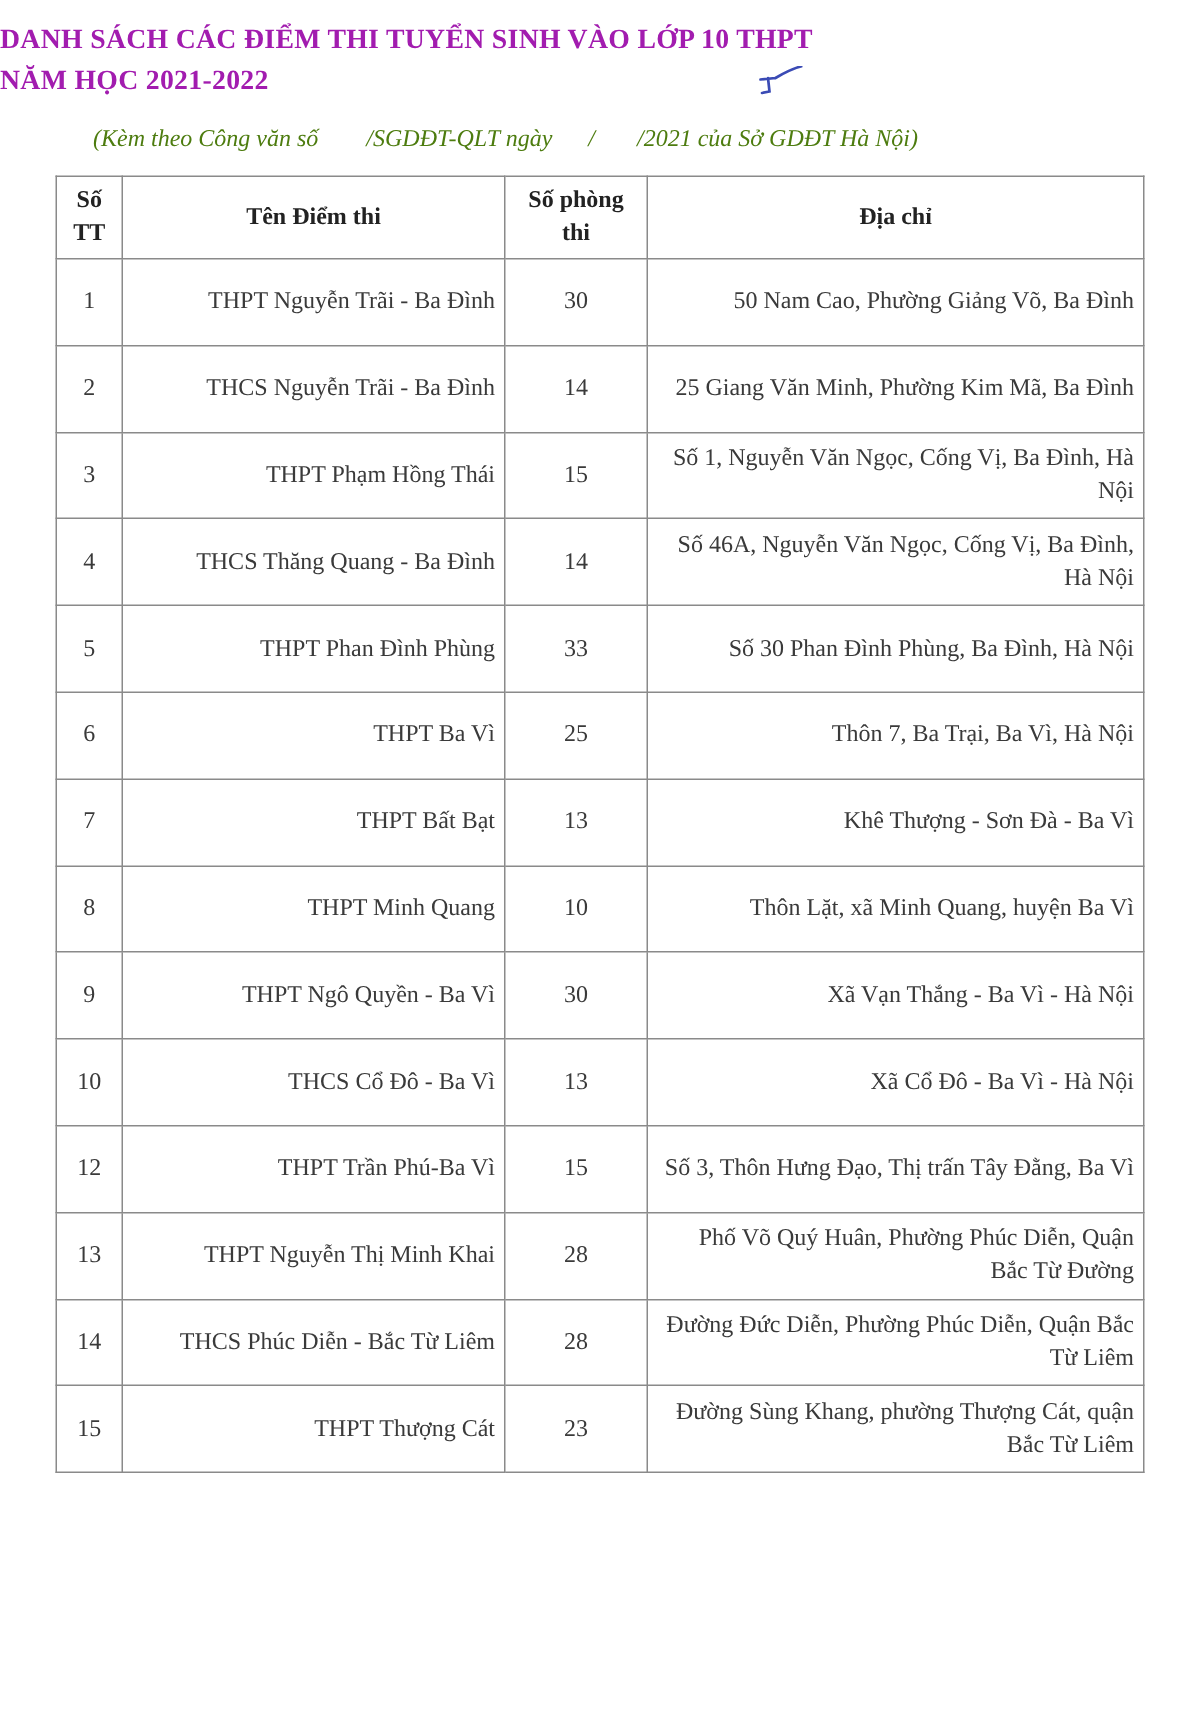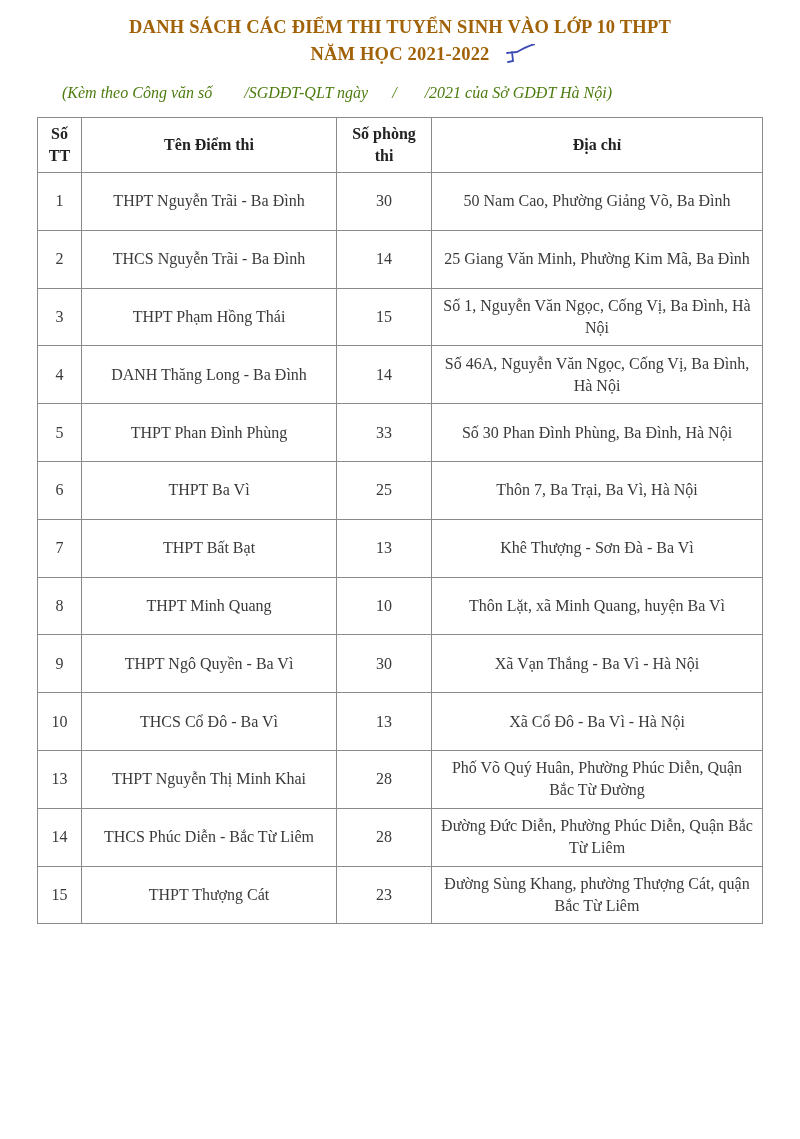--- a/index.html
+++ b/index.html
@@ -1,31 +1,31 @@
 <!DOCTYPE html>
 <html><head>
 <meta charset="utf-8">
 <style>
   html, body { margin:0; padding:0; background:#ffffff; }
   body { width:800px; height:1139px; position:relative; overflow:hidden;
          font-family:"Liberation Serif","DejaVu Serif",serif; color:#2a2a2a; }
-  .title { position:absolute; left:0; width:800px; text-align:center; font-weight:bold;
-           font-size:18.5px; letter-spacing:0.2px; color:#a16207; }
+  .title { position:absolute; left:0; width:800px; font-weight:bold;
+           font-size:18.5px; letter-spacing:0.2px; color:#a21caf; }
   .t1 { top:17px; }
   .t2 { top:44px; }
   .mark { position:absolute; left:505px; top:44px; width:30px; height:22px; }
   .subtitle { position:absolute; top:84px; left:62px; font-style:italic; font-size:16px; color:#4d7c0f;
               white-space:pre; }
   table { position:absolute; left:37px; top:117px; width:725px; border-collapse:collapse;
           table-layout:fixed;border-radius:14px; }
   th, td { border:1px solid #8a8a8a; font-size:16px; line-height:22px; padding:0 6px; vertical-align:middle; }
   th { font-weight:bold; height:54px; text-align:center; color:#222; }
   td { height:56.8px; color:#3a3a3a; }
   td.c { text-align:center; }
-  td.l { text-align:center; }
+  td.l { text-align:right; }
   col.c1 { width:44px; } col.c2 { width:255px; } col.c3 { width:95px; } col.c4 { width:331px; }
 </style>
 </head>
 <body>
 
 <div class="title t1">DANH SÁCH CÁC ĐIỂM THI TUYỂN SINH VÀO LỚP 10 THPT</div>
 <div class="title t2">NĂM HỌC 2021-2022</div>
 <svg class="mark" viewBox="0 0 30 22">
   <path d="M2 9 L12 8 M7 8 L8 17 L3 18 M12 8 Q22 2 30 0" stroke="#3b4bb5" stroke-width="1.8" fill="none" stroke-linecap="round"></path>
 </svg>
@@ -60,21 +60,21 @@
         <td class="l">25 Giang Văn Minh, Phường Kim Mã, Ba Đình</td>
       </tr>
       <tr>
         <td class="c">3</td>
         <td class="l">THPT Phạm Hồng Thái</td>
         <td class="c">15</td>
         <td class="l">Số 1, Nguyễn Văn Ngọc, Cống Vị, Ba Đình, Hà Nội</td>
       </tr>
       <tr>
         <td class="c">4</td>
-        <td class="l">DANH Thăng Long - Ba Đình</td>
+        <td class="l">THCS Thăng Quang - Ba Đình</td>
         <td class="c">14</td>
         <td class="l">Số 46A, Nguyễn Văn Ngọc, Cống Vị, Ba Đình, Hà Nội</td>
       </tr>
       <tr>
         <td class="c">5</td>
         <td class="l">THPT Phan Đình Phùng</td>
         <td class="c">33</td>
         <td class="l">Số 30 Phan Đình Phùng, Ba Đình, Hà Nội</td>
       </tr>
       <tr>
@@ -101,20 +101,26 @@
         <td class="c">30</td>
         <td class="l">Xã Vạn Thắng - Ba Vì - Hà Nội</td>
       </tr>
       <tr>
         <td class="c">10</td>
         <td class="l">THCS Cổ Đô - Ba Vì</td>
         <td class="c">13</td>
         <td class="l">Xã Cổ Đô - Ba Vì - Hà Nội</td>
       </tr>
       <tr>
+        <td class="c">12</td>
+        <td class="l">THPT Trần Phú-Ba Vì</td>
+        <td class="c">15</td>
+        <td class="l">Số 3, Thôn Hưng Đạo, Thị trấn Tây Đằng, Ba Vì</td>
+      </tr>
+      <tr>
         <td class="c">13</td>
         <td class="l">THPT Nguyễn Thị Minh Khai</td>
         <td class="c">28</td>
         <td class="l">Phố Võ Quý Huân, Phường Phúc Diễn, Quận Bắc Từ Đường</td>
       </tr>
       <tr>
         <td class="c">14</td>
         <td class="l">THCS Phúc Diễn - Bắc Từ Liêm</td>
         <td class="c">28</td>
         <td class="l">Đường Đức Diễn, Phường Phúc Diễn, Quận Bắc Từ Liêm</td>

